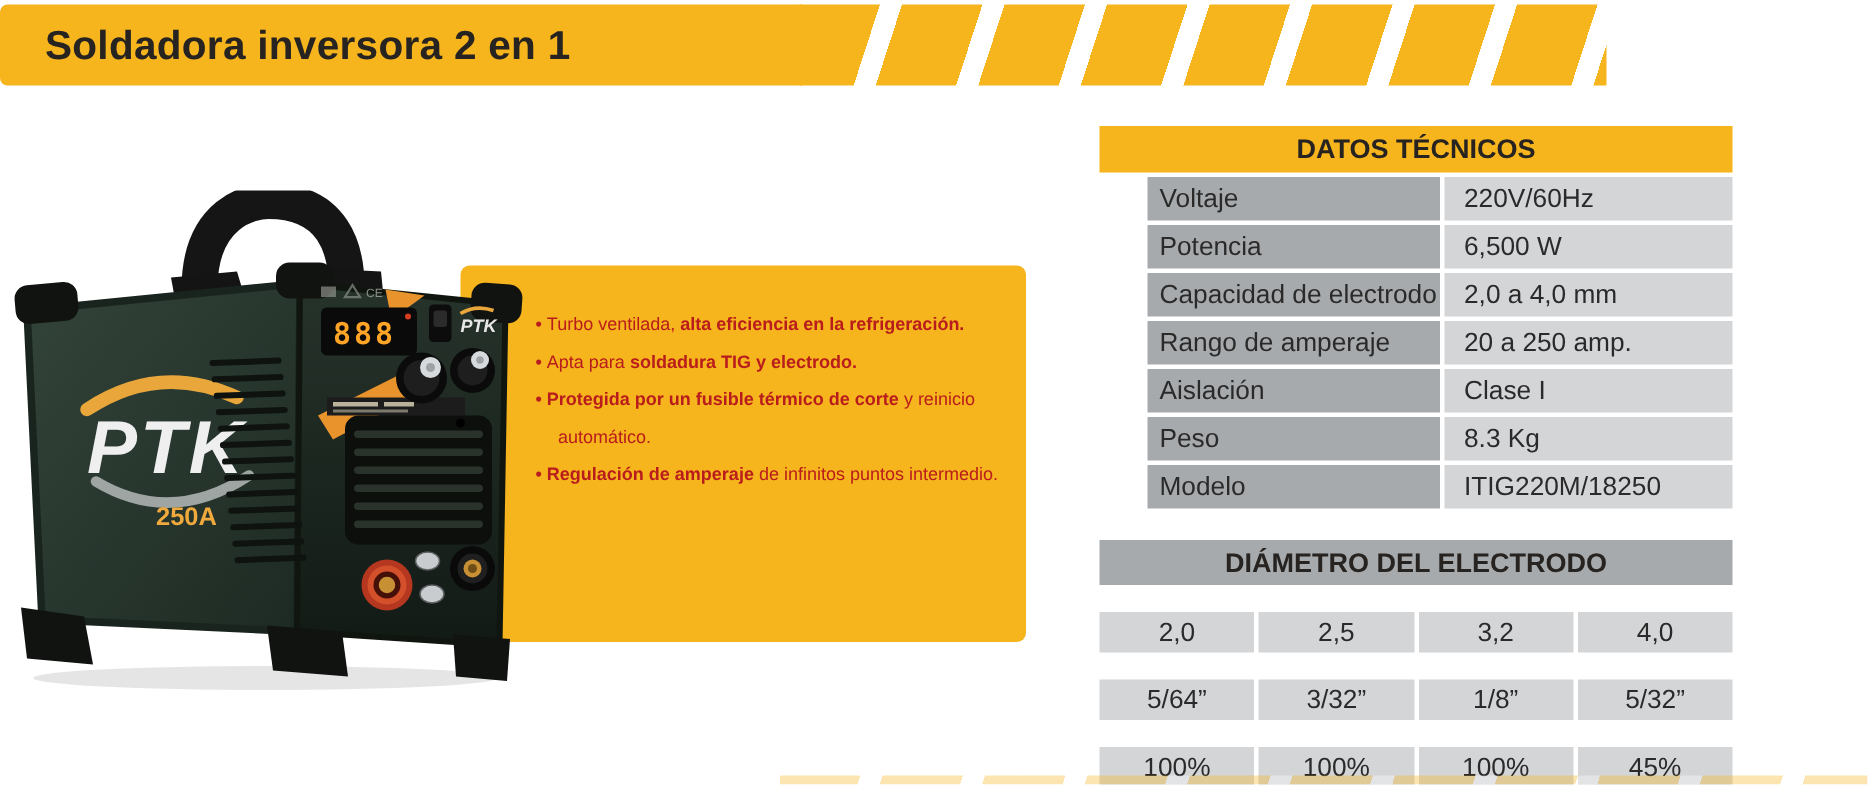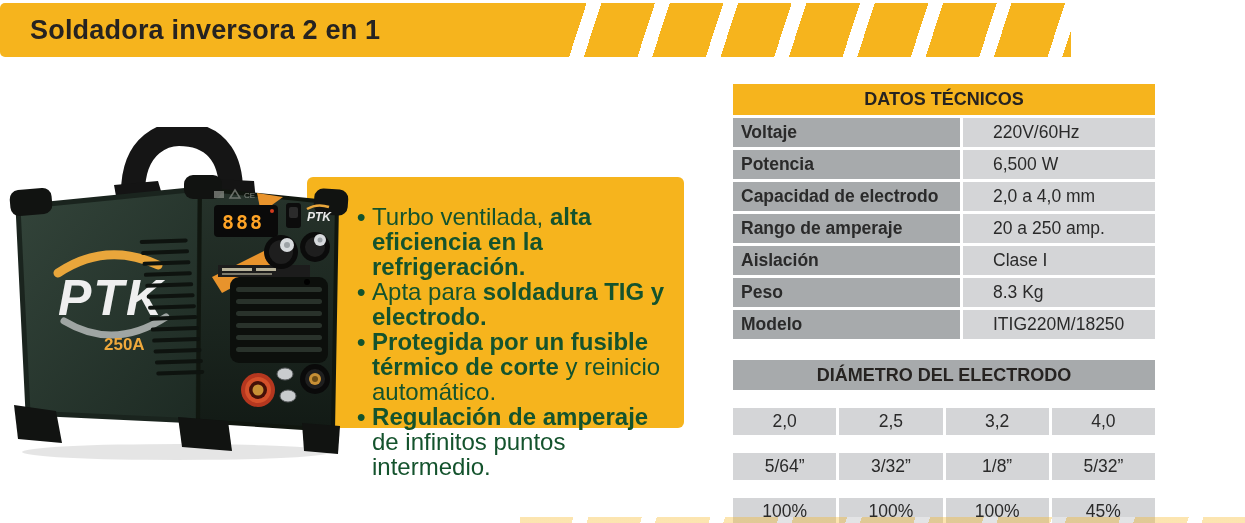--- a/index.html
+++ b/index.html
@@ -48,21 +48,21 @@
   
   .features-box{
     position:absolute; left:307px; top:177px; width:377px; height:251px;
     background:var(--accent); border-radius:6px;
   }
   .feature-list{
     list-style:none;
     padding:27px 14px 0 50px;
   }
   .feature-list li{
-    font-size:24px; line-height:25px; color:#14532d;
+    font-size:12px; line-height:25px; color:#b91c1c;
     padding-left:15px; text-indent:-15px;
   }
   .feature-list li::before{ content:"• "; font-weight:700; }
   .feature-list .b{ font-weight:700; }
 
   
   .machine{ position:absolute; left:2px; top:127px; width:348px; height:340px; }
 
   
   .right-col{ position:absolute; left:733px; top:84px; width:422px; }
@@ -70,22 +70,22 @@
   .tech-header{
     height:31px; background:var(--accent);
     display:flex; align-items:center; justify-content:center;
     font-size:18px; font-weight:700; color:#262321;
   }
   .tech-row{
     margin-top:3px; height:29px;
     display:grid; grid-template-columns:227px 1fr; column-gap:3px;
   }
   .cell{ display:flex; align-items:center; font-size:17.5px; color:#2a2a2a; }
-  .cell.lab{ background:var(--cell-label); font-weight:700; padding-left:8px; }
-  .cell.val{ background:var(--cell-value); padding-left:30px; }
+  .cell.lab{ background:var(--cell-label); font-weight:400; padding-left:8px;margin-left:32px; }
+  .cell.val{ background:var(--cell-value); padding-left:13px; }
 
   .elec-table{ margin-top:21px; }
   .elec-header, .elec-footer{
     height:30px; background:var(--cell-label);
     display:flex; align-items:center; justify-content:center;
     font-size:18px; font-weight:700; color:#262321;
   }
   .elec-footer{ height:27px; margin-top:2px; }
   .elec-row{
     margin-top:18px; height:27px;

